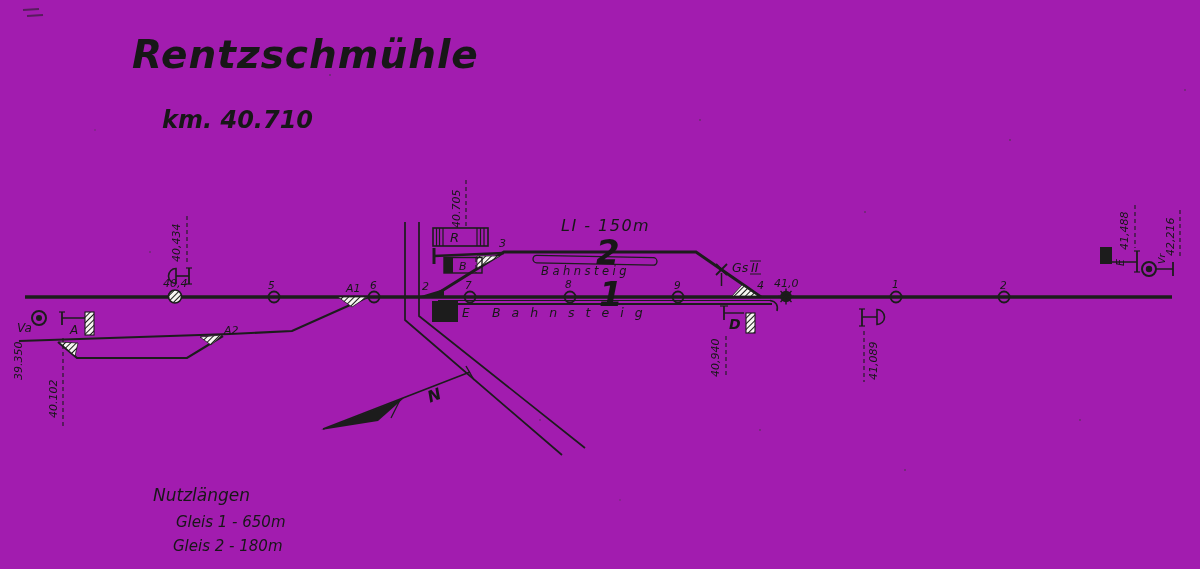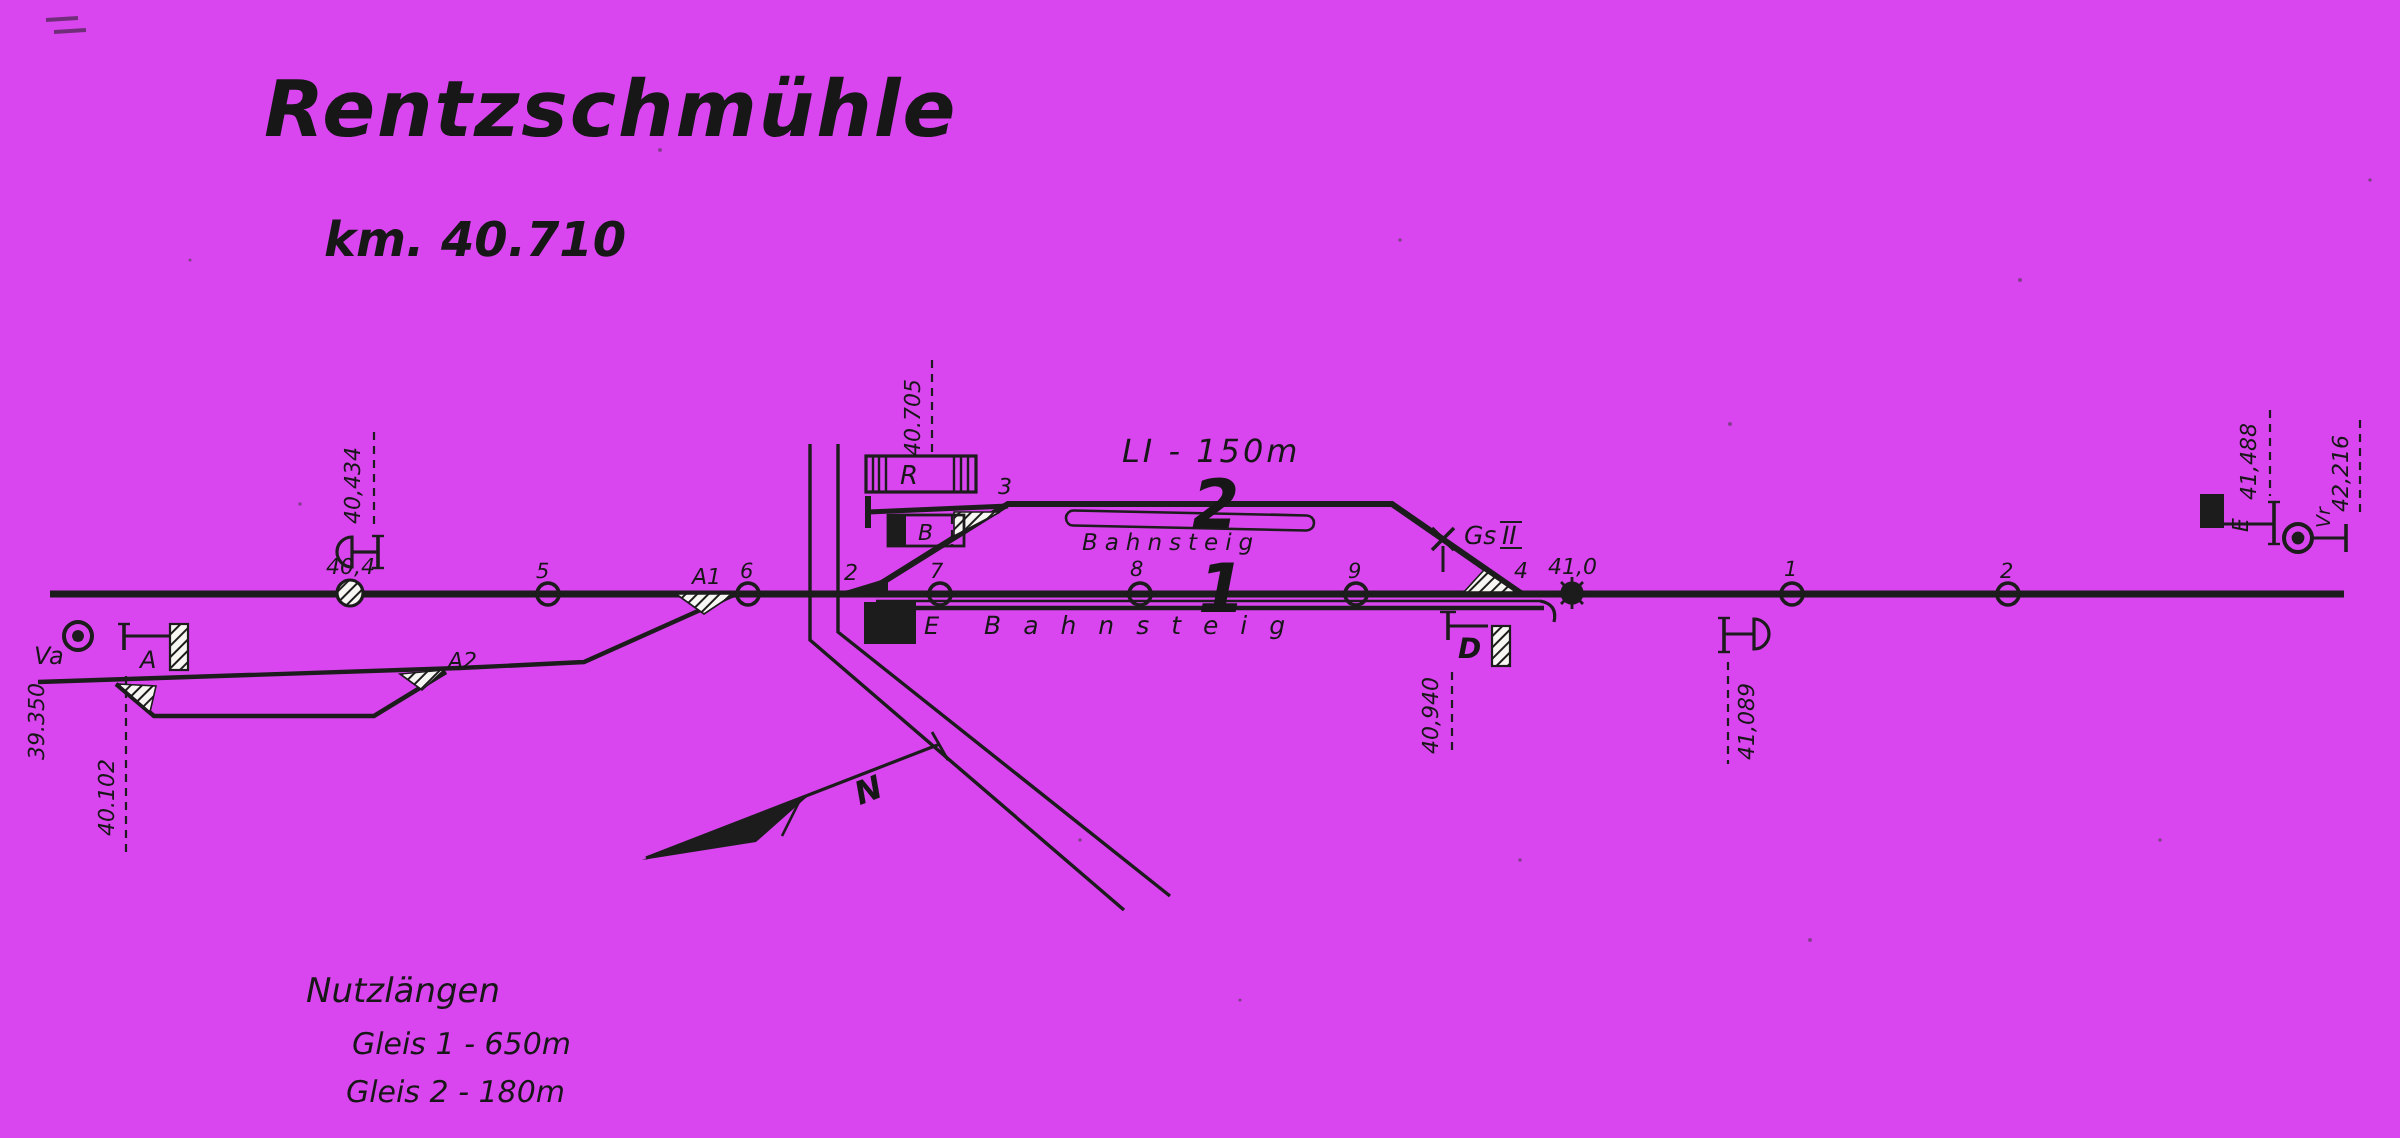--- a/index.html
+++ b/index.html
@@ -1,16 +1,16 @@
 <!DOCTYPE html>
 <html><head>
 <meta charset="utf-8">
 <style>
   html,body{margin:0;padding:0;background:#e8e7e3;}
-  .sheet{position:relative;width:1200px;height:569px;background:#d946ef;overflow:hidden;}
+  .sheet{position:relative;width:1200px;height:569px;background:#a21caf;overflow:hidden;}
   svg{display:block;}
   .txt{font-family:"DejaVu Sans",sans-serif;font-style:italic;fill:#171717;}
   .bold{font-weight:bold;}
   .ink{stroke:#1c1c1c;fill:none;stroke-linecap:butt;}
   .dash{stroke:#1c1c1c;stroke-width:1.1;stroke-dasharray:4 3;fill:none;}
 </style>
 </head>
 <body>
 
 <div class="sheet">

